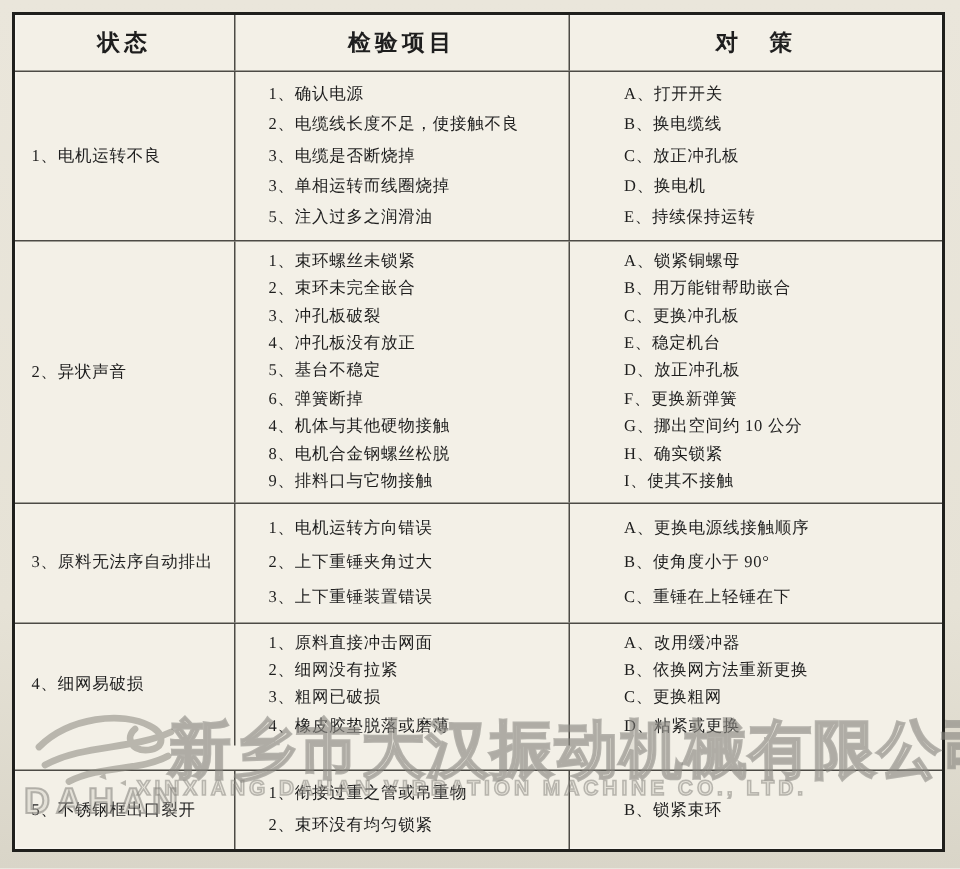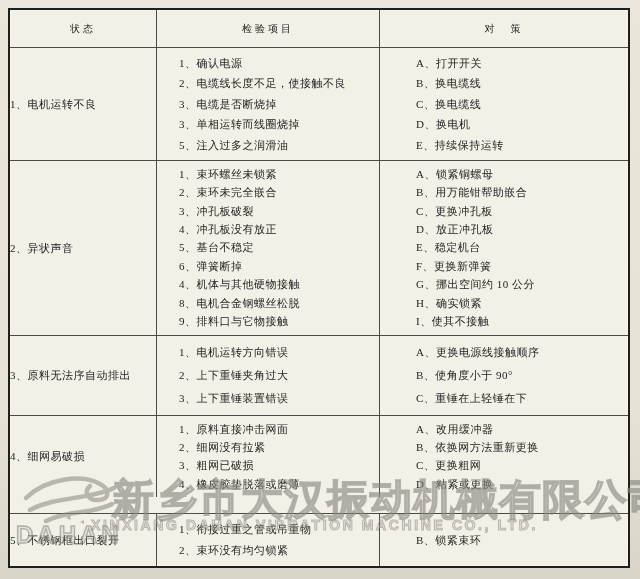--- a/index.html
+++ b/index.html
@@ -12,37 +12,37 @@
   .table{
     position:absolute;left:8px;top:8px;width:622px;height:560px;
     box-sizing:border-box;border:2px solid #1f1f1c;
     background:#f3f0e7;
     display:flex;flex-direction:column;
     box-shadow:0 0 0 1px rgba(255,255,255,.35) inset;
   }
   .header-row{display:flex;flex:0 0 37px;min-height:0;}
   .hcell{
     display:flex;align-items:center;justify-content:center;
-    font-size:10px;font-weight:normal;letter-spacing:3px;
+    font-size:15px;font-weight:bold;letter-spacing:3px;
     box-sizing:border-box;
   }
   .c1{width:147px;border-right:1px solid #4c4a45;}
   .c2{width:223px;border-right:1px solid #4c4a45;}
   .c3{flex:1;}
   .rows{display:flex;flex-direction:column;flex:1 1 auto;min-height:0;}
   .row{display:flex;border-top:1px solid #4c4a45;flex:0 1 auto;min-height:0;box-sizing:border-box;}
   .row:nth-child(1){height:118px;}
   .row:nth-child(2){height:181px;}
   .row:nth-child(3){height:84px;}
   .row:nth-child(4){height:85px;}
   .row:nth-child(5){height:55px;margin-top:16px;}
   .cell{box-sizing:border-box;font-size:11px;line-height:1;}
   .status-cell{
     width:147px;border-right:1px solid #4c4a45;
-    display:flex;align-items:center;
+    display:flex;align-items:center;padding-left:11px;
     letter-spacing:1px;
   }
   .list-cell{display:flex;flex-direction:column;justify-content:space-evenly;overflow:hidden;}
   .items-cell{width:223px;border-right:1px solid #4c4a45;padding-left:22px;}
   .actions-cell{flex:1;padding-left:36px;}
   .line{white-space:nowrap;letter-spacing:0.5px;}
   
   .watermark{position:absolute;inset:0;pointer-events:none;z-index:5;}
   .wm-outline{
     font-family:"Liberation Sans","DejaVu Sans",sans-serif;font-weight:bold;
@@ -72,21 +72,21 @@
         <div class="cell list-cell items-cell">
           <div class="line">1、确认电源</div>
           <div class="line">2、电缆线长度不足，使接触不良</div>
           <div class="line">3、电缆是否断烧掉</div>
           <div class="line">3、单相运转而线圈烧掉</div>
           <div class="line">5、注入过多之润滑油</div>
         </div>
         <div class="cell list-cell actions-cell">
           <div class="line">A、打开开关</div>
           <div class="line">B、换电缆线</div>
-          <div class="line">C、换电缆线</div>
+          <div class="line">C、放正冲孔板</div>
           <div class="line">D、换电机</div>
           <div class="line">E、持续保持运转</div>
         </div>
       </div>
       <div class="row">
         <div class="cell status-cell">
           <div class="line">2、异状声音</div>
         </div>
         <div class="cell list-cell items-cell">
           <div class="line">1、束环螺丝未锁紧</div>
@@ -96,22 +96,22 @@
           <div class="line">5、基台不稳定</div>
           <div class="line">6、弹簧断掉</div>
           <div class="line">4、机体与其他硬物接触</div>
           <div class="line">8、电机合金钢螺丝松脱</div>
           <div class="line">9、排料口与它物接触</div>
         </div>
         <div class="cell list-cell actions-cell">
           <div class="line">A、锁紧铜螺母</div>
           <div class="line">B、用万能钳帮助嵌合</div>
           <div class="line">C、更换冲孔板</div>
+          <div class="line">E、稳定机台</div>
           <div class="line">D、放正冲孔板</div>
-          <div class="line">E、稳定机台</div>
           <div class="line">F、更换新弹簧</div>
           <div class="line">G、挪出空间约 10 公分</div>
           <div class="line">H、确实锁紧</div>
           <div class="line">I、使其不接触</div>
         </div>
       </div>
       <div class="row">
         <div class="cell status-cell">
           <div class="line">3、原料无法序自动排出</div>
         </div>

